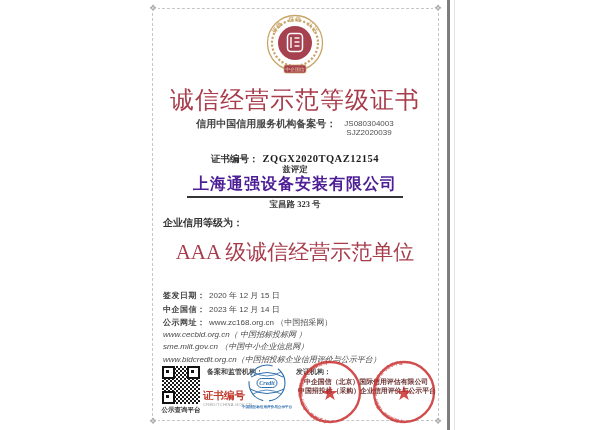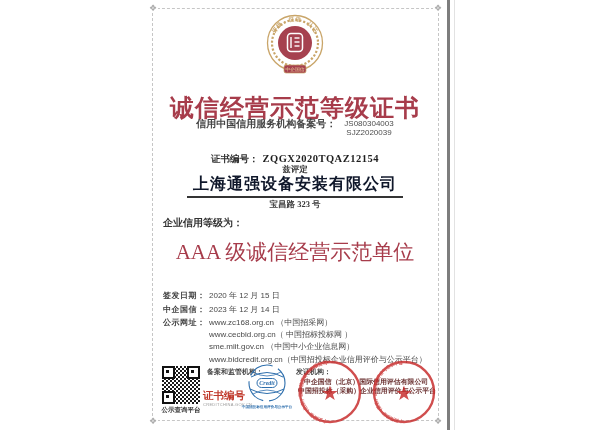--- a/index.html
+++ b/index.html
@@ -11,46 +11,46 @@
   .edge-line2{left:454px;top:0;width:1px;height:430px;background:#e2e2e2;}
   
   .cert-border{left:152px;top:8px;width:285px;height:411px;border:1px dashed #c6c6c6;}
   .corner{position:absolute;width:10px;height:10px;background:#fff;color:#ababab;
           font-size:9px;line-height:10px;text-align:center;}
   .corner.tl{left:-5px;top:-6px;} .corner.tr{right:-5px;top:-6px;}
   .corner.bl{left:-5px;bottom:-6px;} .corner.br{right:-5px;bottom:-6px;}
   
   .emblem{left:264px;top:12px;width:62px;height:66px;}
   
-  .title{left:152px;top:92px;width:286px;text-align:center;
+  .title{left:152px;top:84px;width:286px;text-align:center;
          font-family:"Liberation Sans","DejaVu Sans",sans-serif;
-         font-size:24px;font-weight:700;letter-spacing:1px;color:#a73c4b;white-space:nowrap;}
+         font-size:24px;font-weight:400;letter-spacing:1px;color:#a73c4b;white-space:nowrap;}
   
   .record-row{left:152px;top:119px;width:286px;display:flex;justify-content:center;align-items:flex-start;}
   .record-label{font-size:10px;font-weight:700;color:#454545;line-height:10px;}
   .record-nums{margin-left:8px;font-size:8px;color:#4e4e4e;line-height:9px;text-align:center;
                font-family:"Liberation Sans","DejaVu Sans",sans-serif;}
   
   .certno-row{left:152px;top:140px;width:286px;text-align:center;white-space:nowrap;margin-top:8px;}
   .certno-label{font-size:9.5px;font-weight:700;color:#2e2e2e;}
   .certno-value{font-size:10.5px;font-weight:700;letter-spacing:0.5px;color:#1f1f1f;}
   .preface{left:152px;top:164px;width:286px;text-align:center;font-size:8.5px;font-weight:700;color:#3c3c3c;}
   .company-wrap{left:152px;top:174px;width:286px;text-align:center;}
-  .company{display:inline-block;font-size:16px;font-weight:700;letter-spacing:1px;color:#0f172a;
+  .company{display:inline-block;font-size:16px;font-weight:700;letter-spacing:1px;color:#4c1d95;
            border-bottom:2px solid #343434;padding:0 6px 1px 6px;white-space:nowrap;font-family:Liberation Serif, serif;}
   .address{left:152px;top:199px;width:286px;text-align:center;font-size:8.5px;font-weight:700;color:#383838;}
   .grade-label{left:163px;top:216px;font-size:10px;font-weight:700;color:#333;}
   .grade{left:152px;top:238px;width:286px;text-align:center;font-size:21px;font-weight:400;
          color:#a73c4b;white-space:nowrap;letter-spacing:0px;}
   
   .details{left:163px;top:291px;width:270px;font-size:8px;color:#3f3f3f;}
   .drow{display:flex;line-height:9px;margin-bottom:4.5px;white-space:nowrap;}
   .dlabel{font-weight:700;width:46px;flex:none;letter-spacing:0.5px;}
   .dval{font-family:"Liberation Sans","DejaVu Sans",sans-serif;color:#494949;}
-  .dindent{margin-left:46px;}
+  .dindent{font-style:italic;}
   .sites .drow{margin-bottom:3.2px;}
   
   .qr{left:162px;top:366px;width:38px;height:38px;
       background:repeating-conic-gradient(#1a1a1a 0% 25%, #ffffff 0% 50%) 0 0/4px 4px;
       outline:1px solid #fff;}
   .finder{position:absolute;width:9px;height:9px;border:2px solid #111;background:#fff;}
   .finder:after{content:"";position:absolute;left:2px;top:2px;width:3px;height:3px;background:#111;}
   .f-tl{left:0;top:0;} .f-tr{right:0;top:0;} .f-bl{left:0;bottom:0;}
   .qr-caption{left:158px;top:406px;width:46px;text-align:center;font-size:6.5px;font-weight:700;color:#333;}
   .reg-label{left:207px;top:367px;font-size:7px;color:#4a4a4a;font-weight:700;white-space:nowrap;}

